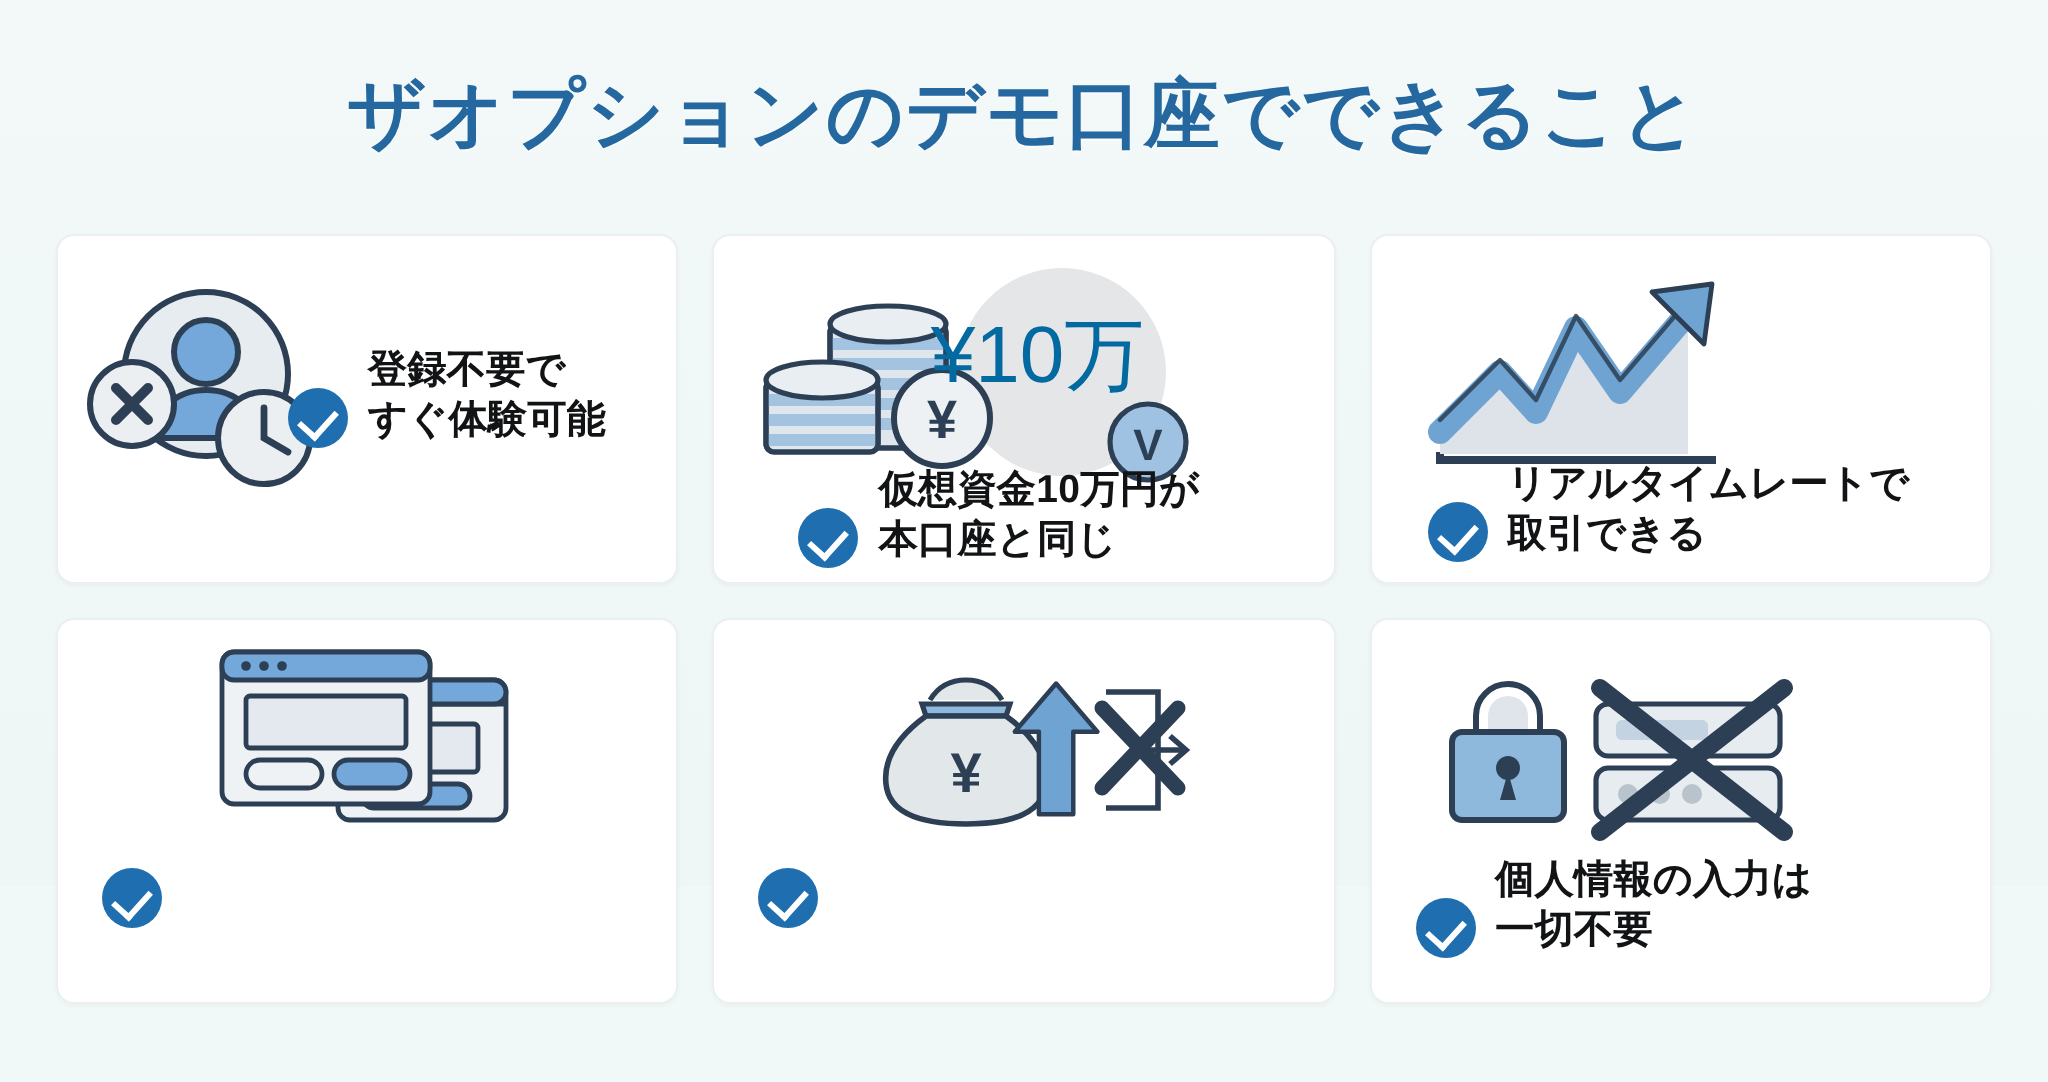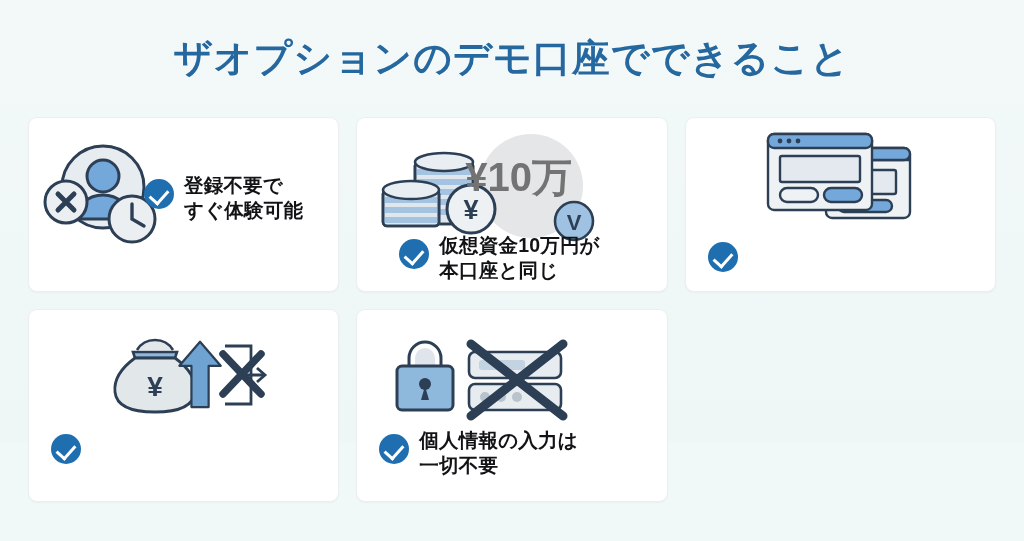--- a/index.html
+++ b/index.html
@@ -41,21 +41,21 @@
     position: relative;
     overflow: hidden;
     box-shadow: 0 1px 2px rgba(20,40,60,.04);
   }
   .cardinner { position: relative; width: 100%; height: 100%; }
 
   
   .caption {
     position: absolute;
     display: flex;
-    align-items: flex-start;
+    align-items: flex-end;
     gap: 10px;
   }
   .check {
     flex: 0 0 auto;
     width: 30px; height: 30px;
     border-radius: 50%;
     background: #1f6fb0;
     position: relative;
     margin-top: 6px;
   }
@@ -135,39 +135,57 @@
               <rect x="4" y="50" width="56" height="36" rx="4" fill="none"></rect>
               <ellipse cx="32" cy="50" rx="28" ry="9" fill="#e9eef3"></ellipse>
             </g>
 
             <circle cx="92" cy="69" r="24" fill="#eef1f4" stroke="#2c3f55" stroke-width="3"></circle>
             <text x="92" y="79" font-size="27" font-weight="700" text-anchor="middle" fill="#2c3f55" font-family="'Liberation Sans',sans-serif">¥</text>
           </svg>
         </div>
 
         <div class="iconbox" style="left:108px; top:32px; width:130px; height:50px;
-                    font-size:40px; font-weight:700; color:#737373; letter-spacing:0px;">
+                    font-size:40px; font-weight:400; color:#0369a1; letter-spacing:0px;">
           <span>¥10万</span>
         </div>
 
         <div class="iconbox" style="left:196px; top:82px; width:42px; height:42px;">
           <svg width="42" height="42" viewBox="0 0 42 42">
             <circle cx="21" cy="21" r="19" fill="#9fc2e2" stroke="#2c3f55" stroke-width="2.6"></circle>
             <text x="21" y="30" font-size="22" font-weight="700" text-anchor="middle" fill="#2c3f55" font-family="'Liberation Sans',sans-serif">V</text>
           </svg>
         </div>
 
         <div class="caption" style="left:42px; top:115px;">
           <span class="check"></span>
           <span class="captext">仮想資金10万円が
 本口座と同じ</span>
         </div>
       </div>
     </div>
 
+    <div class="card">
+      <div class="cardinner">
+        <div class="iconbox" style="left:20px; top:16px; width:160px; height:102px;">
+          <svg width="160" height="102" viewBox="0 0 160 102">
+            <path d="M14 94 L14 96 L150 96" stroke="#2c3f55" stroke-width="4" fill="none" stroke-linecap="square"></path>
+            <path d="M14 93 L14 82 L44 52 L62 72 L82 30 L104 62 L138 18 L138 93 Z" fill="#dde3e8"></path>
+            <path d="M14 82 L44 52 L62 72 L82 30 L104 62 L140 20" fill="none" stroke="#6fa3d2" stroke-width="12" stroke-linejoin="round" stroke-linecap="round"></path>
+            <path d="M14 82 L44 52 L62 72 L82 30 L104 62 L140 20" fill="none" stroke="#2c3f55" stroke-width="2.2" stroke-linejoin="round" stroke-linecap="round" opacity=".85" style="stroke-dasharray:none" transform="translate(0,-6)"></path>
+            <path d="M120 12 L150 8 L146 38 Z" fill="#6fa3d2" stroke="#2c3f55" stroke-width="2.4" stroke-linejoin="round"></path>
+          </svg>
+        </div>
+        <div class="caption" style="left:28px; top:112px;">
+          <span class="check"></span>
+          <span class="captext">リアルタイムレートで
+取引できる</span>
+        </div>
+      </div>
+    </div>
 
     <div class="card">
       <div class="cardinner">
         <div class="iconbox" style="left:76px; top:12px; width:160px; height:100px;">
           <svg width="160" height="100" viewBox="0 0 160 100">
 
             <g stroke="#2c3f55" stroke-width="2.4">
               <rect x="64" y="18" width="84" height="70" rx="6" fill="#eef2f5"></rect>
               <path d="M64 30 h84" fill="none"></path>
               <rect x="64" y="18" width="84" height="12" rx="6" fill="#74a8da"></rect>

